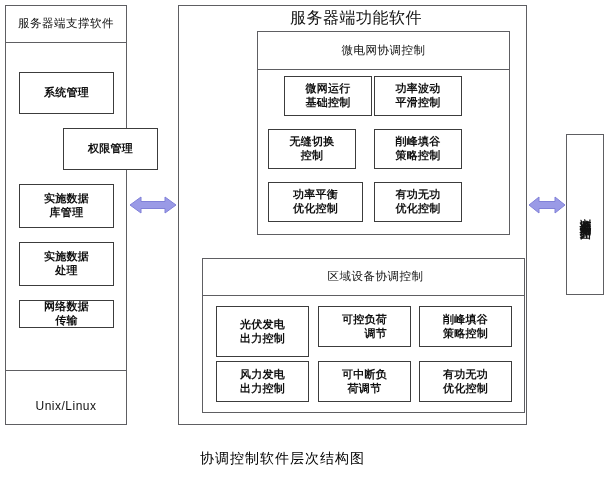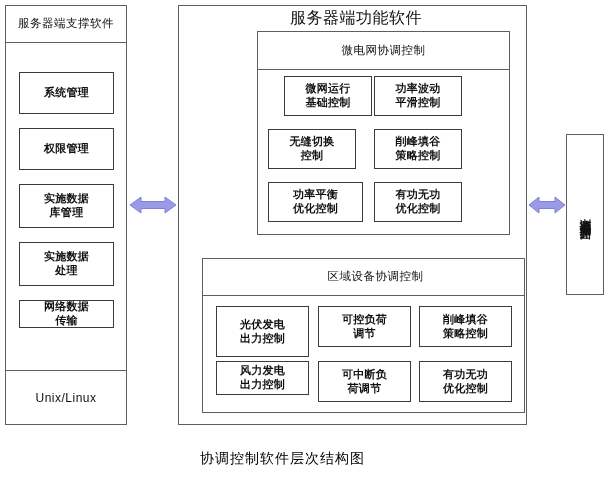--- a/index.html
+++ b/index.html
@@ -61,21 +61,21 @@
     position: absolute;
     height: 0;
     border-top: 1.6px solid #5e5e62;
   }
 
   
   #left-panel { left: 5px; top: 5px; width: 122px; height: 420px; }
   #left-header { left: 5px; top: 5px; width: 122px; height: 37px; }
   #left-header-rule { left: 5px; top: 42px; width: 122px; }
   #left-os-rule { left: 5px; top: 370px; width: 122px; }
-  #left-os { left: 5px; top: 370px; width: 122px; height: 55px;
+  #left-os { left: 5px; top: 378px; width: 122px; height: 55px;
              font-weight: normal; font-size: 12px; }
 
   .left-cell { left: 19px; width: 95px; }
 
   
   #center-panel { left: 178px; top: 5px; width: 349px; height: 420px; }
   #center-header { left: 178px; top: 5px; width: 356px; height: 26px;
                    font-size: 16px; }
 
   
@@ -122,21 +122,21 @@
 </head>
 <body>
 
 <div class="diagram">
 
   <div class="panel" id="left-panel"></div>
   <div class="band" id="left-header">服务器端支撑软件</div>
   <div class="hrule" id="left-header-rule"></div>
 
   <div class="cell left-cell" style="top:72px;height:42px;text-align:right;">系统管理</div>
-  <div class="cell left-cell" style="top:128px;height:42px;">权限管理</div>
+  <div class="cell left-cell" style="top:128px;height:42px;margin-left:44px;">权限管理</div>
   <div class="cell left-cell" style="top:184px;height:44px;">实施数据
 库管理</div>
   <div class="cell left-cell" style="top:242px;height:44px;">实施数据
 处理</div>
   <div class="cell left-cell" style="top:300px;height:28px;">网络数据
 传输</div>
 
   <div class="hrule" id="left-os-rule"></div>
   <div class="band" id="left-os">Unix/Linux</div>
 
@@ -159,25 +159,25 @@
 优化控制</div>
   <div class="cell" style="left:374px;top:182px;width:88px;height:40px;">有功无功
 优化控制</div>
 
   <div class="panel" id="area-group"></div>
   <div class="band" id="area-header">区域设备协调控制</div>
   <div class="hrule" id="area-header-rule"></div>
 
   <div class="cell" style="left:216px;top:306px;width:93px;height:51px;">光伏发电
 出力控制</div>
-  <div class="cell" style="left:318px;top:306px;width:93px;height:41px;">可控负荷
+  <div class="cell" style="left:318px;top:306px;width:93px;height:41px;text-align:right;">可控负荷
 调节</div>
   <div class="cell" style="left:419px;top:306px;width:93px;height:41px;">削峰填谷
 策略控制</div>
-  <div class="cell" style="left:216px;top:361px;width:93px;height:34px;">风力发电
+  <div class="cell" style="left:216px;top:361px;width:93px;height:41px;">风力发电
 出力控制</div>
   <div class="cell" style="left:318px;top:361px;width:93px;height:41px;">可中断负
 荷调节</div>
   <div class="cell" style="left:419px;top:361px;width:93px;height:41px;">有功无功
 优化控制</div>
 
   <div class="panel" id="right-panel"></div>
   <div id="right-label">浏览器端用户界面</div>
 
   <svg class="arrow" id="arrow-left" viewBox="0 0 46 24" preserveAspectRatio="none">

